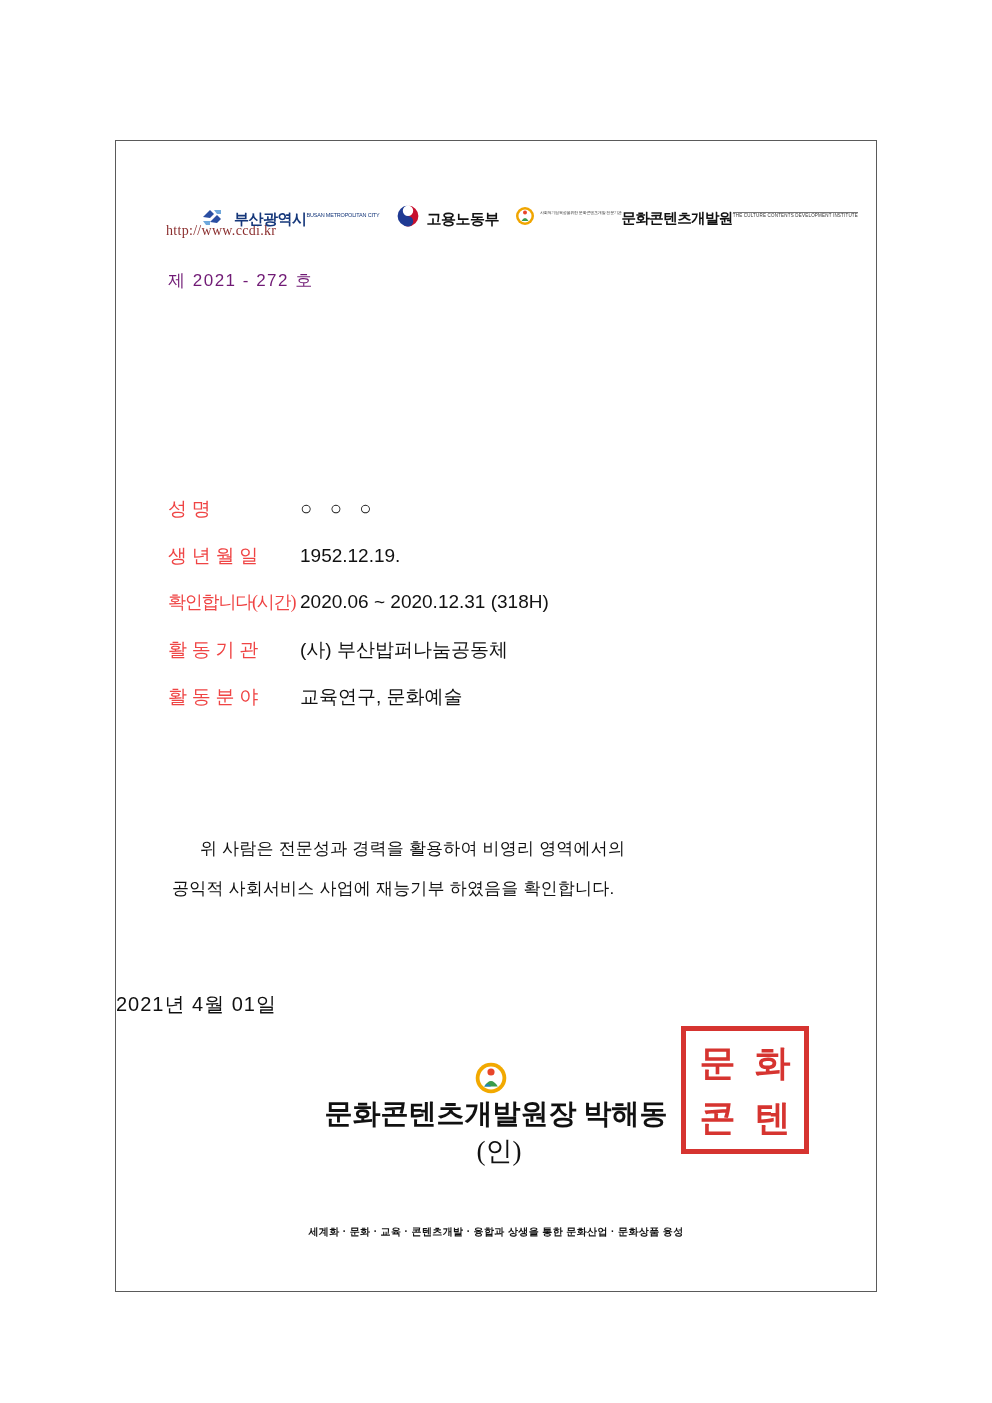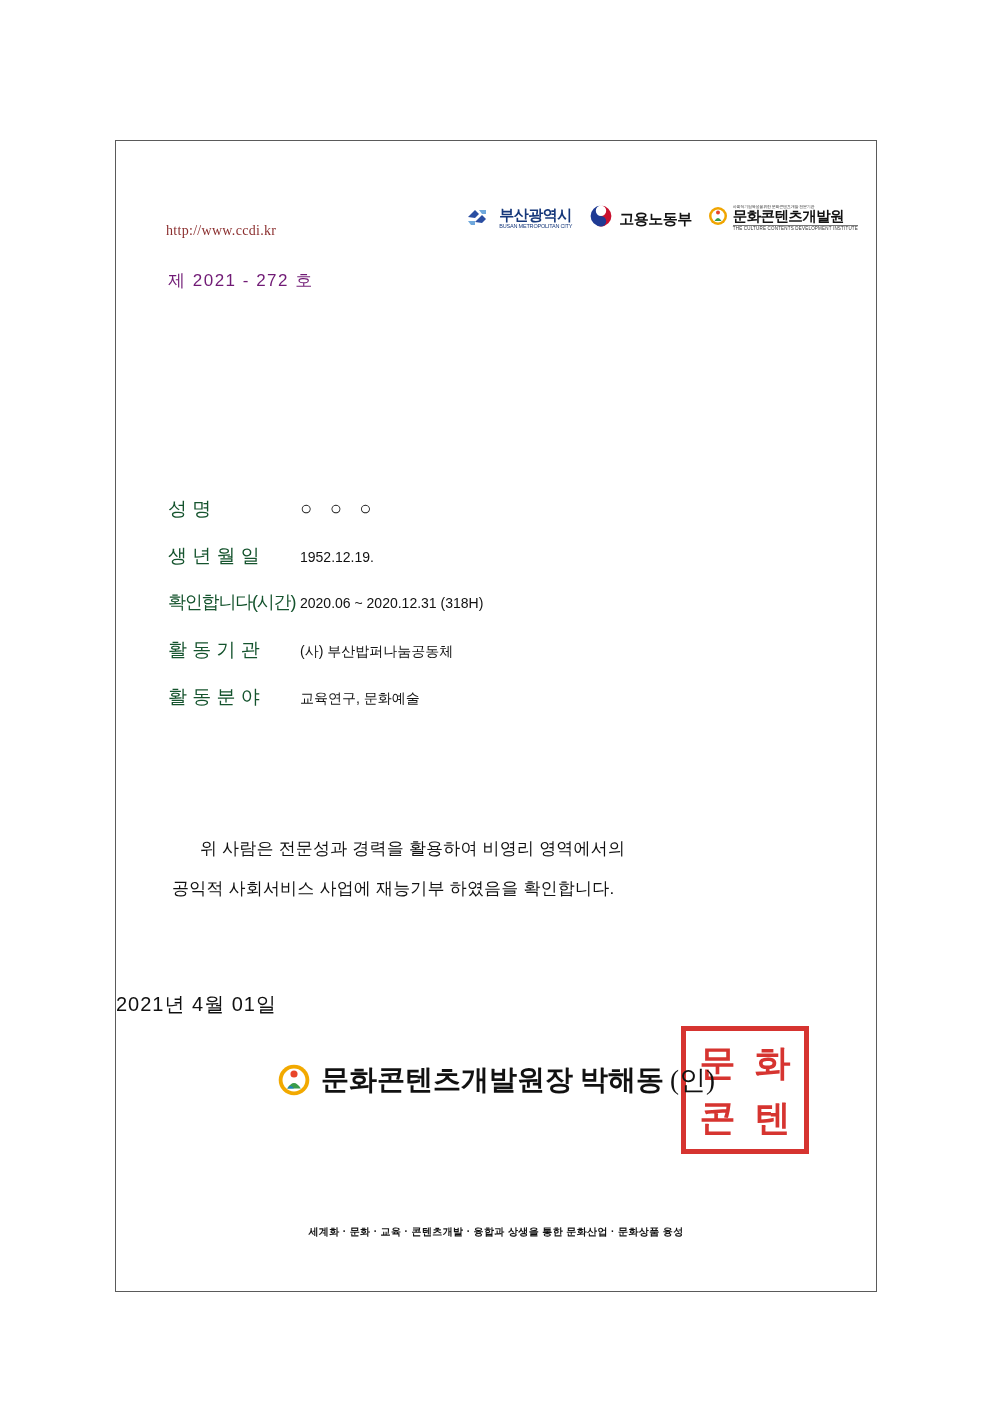--- a/index.html
+++ b/index.html
@@ -70,21 +70,21 @@
     align-items: center;
     gap: 5px;
   }
 
   .logo-mark {
     display: block;
   }
 
   .logo-text {
     display: flex;
-    flex-direction: column;
+    flex-direction: row;
     justify-content: center;
     line-height: 1;
   }
 
   .logo-text .lt-main {
     font-family: "Liberation Sans", sans-serif;
     font-size: 15px;
     font-weight: bold;
     color: #15377a;
     letter-spacing: -0.5px;
@@ -166,34 +166,34 @@
 
   .field-row {
     display: flex;
     align-items: baseline;
     height: 47px;
   }
 
   .field-label {
     width: 132px;
     flex: 0 0 132px;
-    font-family: Liberation Sans, sans-serif;
+    font-family: Liberation Serif, serif;
     font-size: 19px;
-    color: #14532d;
+    color: #ef4444;
     letter-spacing: 0px;
     white-space: nowrap;
   }
   .field-label.tight {
     letter-spacing: -1.2px;
     font-size: 18px;
   }
 
   .field-value {
     font-family: "Liberation Sans", sans-serif;
-    font-size: 14px;
+    font-size: 19px;
     color: #111111;
     white-space: nowrap;
   }
   .field-value.circles {
     letter-spacing: 6px;
     font-size: 20px;
   }
 
   
   .body-text {
@@ -225,20 +225,21 @@
 
   
   .signature-block {
     position: absolute;
     left: 0;
     top: 920px;
     width: 100%;
     display: flex;
     justify-content: center;
     align-items: center;
+    flex-direction: column;
   }
 
   .sig-emblem {
     width: 34px;
     height: 34px;
     margin-right: 10px;
     flex: 0 0 auto;
   }
 
   .sig-text {

